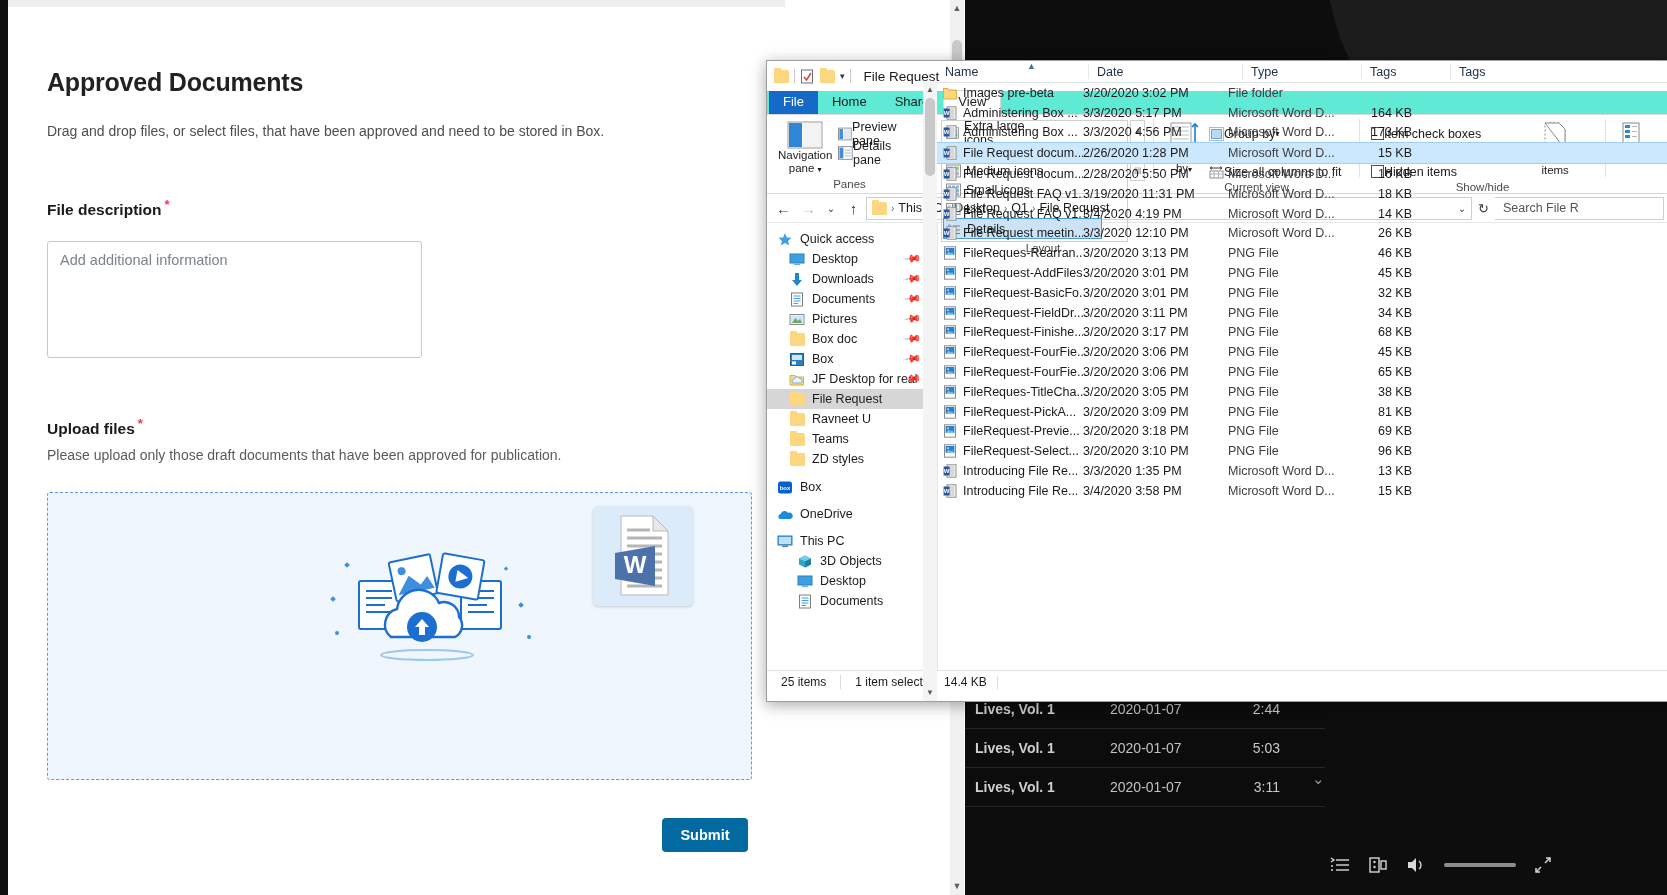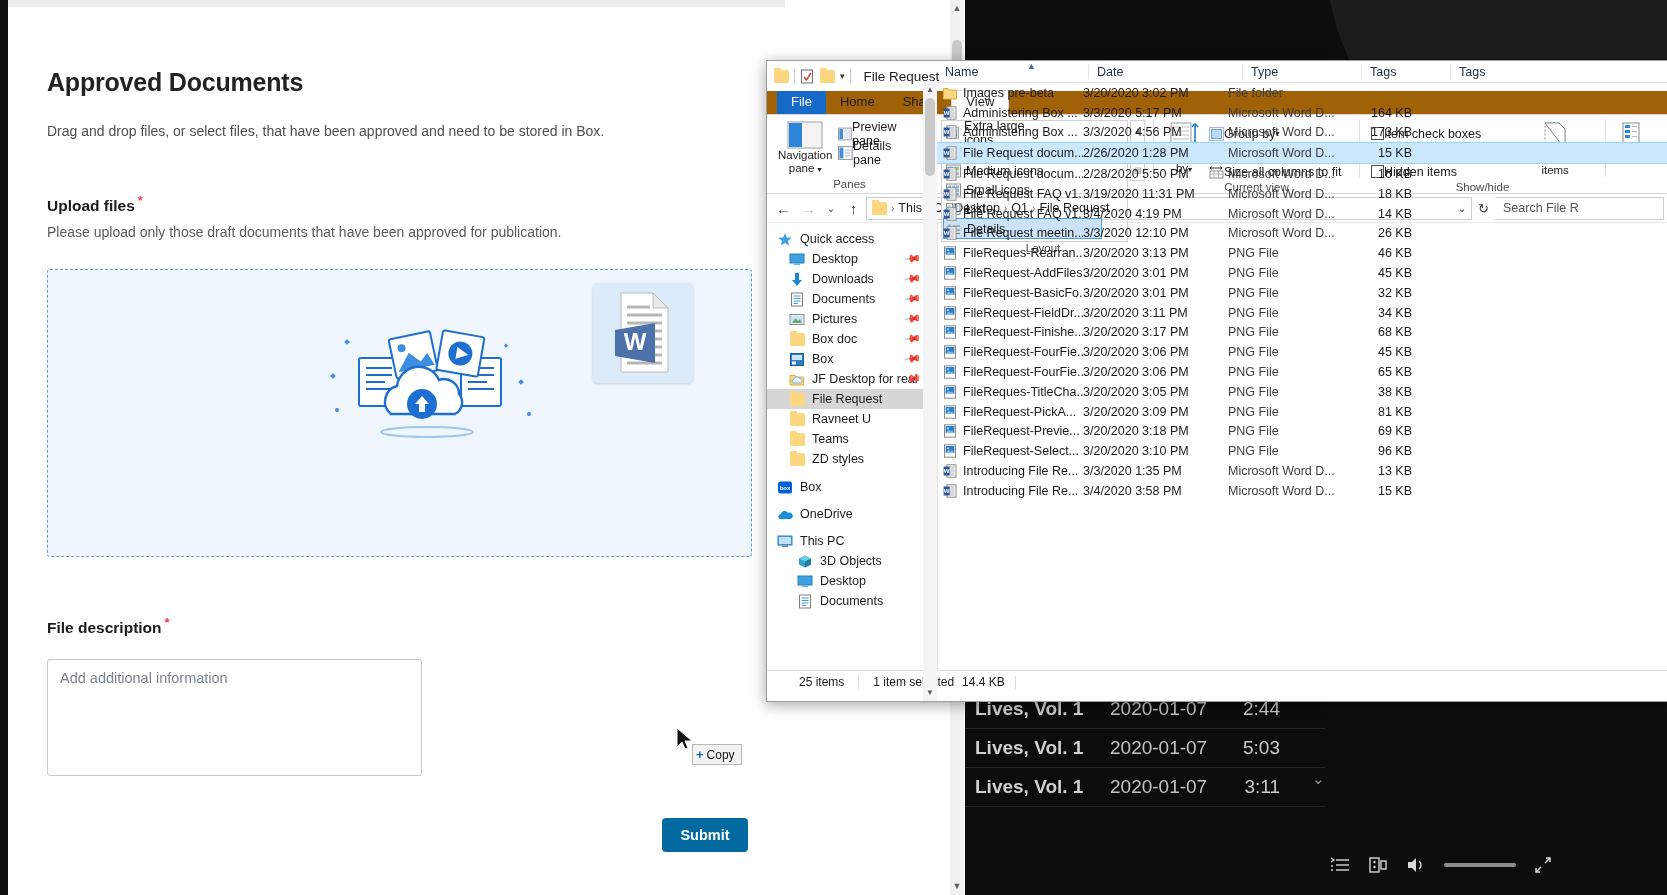--- a/index.html
+++ b/index.html
@@ -9,21 +9,21 @@
     font-family:"Liberation Sans", sans-serif;
     -webkit-font-smoothing:antialiased;
   }
   
   #bg-dark{position:absolute;inset:0;background:#0f0f0f;}
   #bg-media-left{position:absolute;left:965px;top:0;width:360px;height:895px;background:#0c0c0c;}
   #bg-media-circle{position:absolute;left:1325px;top:-90px;width:420px;height:300px;background:#1c1c1c;border-radius:0 0 0 260px;}
   #bg-media-right{position:absolute;left:1325px;top:0;width:342px;height:895px;background:#0d0d0d;}
 
   
-  #media-playlist{position:absolute;left:965px;top:690px;width:360px;height:115px;color:#cfcfcf;font-size:19px;}
+  #media-playlist{position:absolute;left:965px;top:690px;width:360px;height:115px;color:#cfcfcf;font-size:14px;}
   .media-row{display:flex;align-items:center;height:38px;border-bottom:1px solid #262626;padding-left:10px;}
   .media-title{width:135px;white-space:nowrap;overflow:hidden;font-weight:bold;}
   .media-date{width:110px;color:#c2c2c2;}
   .media-dur{width:60px;text-align:right;color:#c9c9c9;}
   #media-chevron{position:absolute;left:1312px;top:770px;color:#9a9a9a;font-size:15px;}
   #media-controls{position:absolute;left:1330px;bottom:12px;width:330px;height:36px;display:flex;align-items:center;gap:18px;color:#d8d8d8;}
   #vol-track{width:72px;height:4px;background:#8c8c8c;border-radius:2px;}
 
   
   #box-form{position:absolute;left:8px;top:0;width:785px;height:895px;background:#fff;}
@@ -78,21 +78,21 @@
     box-shadow:0 3px 14px rgba(0,0,0,.35);
     overflow:hidden;
   }
   #exp-titlebar{height:30px;background:#fff;display:flex;align-items:center;padding-left:7px;gap:5px;}
   .qat-icon{width:15px;height:15px;display:inline-block;}
   .folder-glyph{width:15px;height:13px;background:#fcd77f;border-radius:1px 2px 1px 1px;position:relative;}
   .folder-glyph:before{content:"";position:absolute;left:0;top:-2px;width:7px;height:3px;background:#fcd77f;border-radius:1px 1px 0 0;}
   .vbar{width:1px;height:14px;background:#c8c8c8;}
   #exp-title{font-size:13.5px;color:#1a1a1a;margin-left:8px;}
   #qat-caret{font-size:9px;color:#333;}
-  #exp-tabs{height:23px;background:#a16207;display:flex;align-items:flex-end;padding-left:10px;border-bottom:1px solid #d9d9d9;position:relative;}
+  #exp-tabs{height:23px;background:#5eead4;display:flex;align-items:flex-end;padding-left:2px;border-bottom:1px solid #d9d9d9;position:relative;}
   .exp-tab{font-size:13px;color:#1b1b1b;padding:3px 14px 4px 14px;line-height:16px;}
   .exp-tab.file{background:#1569c7;color:#fff;font-weight:normal;}
   .exp-tab.active{background:#fff;border:1px solid #d9d9d9;border-bottom:1px solid #fff;position:relative;top:1px;}
   #ribbon{height:78px;background:#fff;border-bottom:1px solid #d9d9d9;display:flex;position:relative;}
   .rgroup{position:relative;height:78px;display:flex;flex-direction:column;}
   .rgroup-body{flex:1;display:flex;align-items:flex-start;padding:4px 8px 0 8px;}
   .rgroup-label{font-size:11.5px;color:#4a4a4a;text-align:center;height:15px;line-height:12px;}
   .rsep{width:1px;background:#e2e2e2;margin:4px 0 16px 0;}
   .bigbtn{width:66px;display:flex;flex-direction:column;align-items:center;font-size:11.5px;color:#1b1b1b;line-height:13px;text-align:center;padding-top:2px;}
   .smallitem{display:flex;align-items:center;font-size:12.5px;color:#1b1b1b;height:19px;padding:0 3px;}
@@ -145,21 +145,21 @@
   .fdate{width:145px;color:#1a1a1a;}
   .ftype{width:110px;color:#3d3d3d;}
   .fsize{width:74px;text-align:right;color:#1a1a1a;}
   .fico{width:14px;height:14px;flex:0 0 14px;}
   #file-scroll{position:absolute;left:-14px;top:21px;width:14px;bottom:0;background:#f4f4f4;}
   #file-scroll .thumb{position:absolute;left:2px;top:16px;width:10px;height:78px;background:#c9c9c9;border-radius:5px;}
   #file-scroll .up,#file-scroll .dn{position:absolute;left:0;width:14px;height:16px;text-align:center;font-size:8px;line-height:16px;color:#5a5a5a;}
   #file-scroll .up{top:0;}
   #file-scroll .dn{bottom:0;}
 
-  #statusbar{height:22px;border-top:1px solid #e2e2e2;display:flex;align-items:center;font-size:12px;color:#1a1a1a;padding-left:32px;gap:0;background:#fff;}
+  #statusbar{height:22px;border-top:1px solid #e2e2e2;display:flex;align-items:center;font-size:12px;color:#1a1a1a;padding-left:14px;gap:0;background:#fff;}
   #status-items{padding-right:14px;}
   #status-sel{border-left:1px solid #dcdcdc;padding-left:14px;padding-right:8px;}
   #status-size{}
   #status-endsep{border-left:1px solid #dcdcdc;height:13px;margin-left:10px;}
 </style>
 </head>
 <body>
 
 <div id="bg-dark"></div>
 <div id="bg-media-left"></div>
@@ -216,20 +216,27 @@
       </g>
     </svg>
 </div>
 
 <div id="box-form">
   <div id="box-topstrip"></div>
 
   <div id="form-inner">
     <h1 id="page-title">Approved Documents</h1>
     <p id="page-subtitle">Drag and drop files, or select files, that have been approved and need to be stored in Box.</p>
+
+    <div id="desc-section">
+      <p class="field-label">
+        <span>File description</span><span class="req">*</span>
+      </p>
+      <textarea id="desc-input" placeholder="Add additional information" style=""></textarea>
+    </div>
 
     <div id="upload-section">
       <p class="field-label">
         <span>Upload files</span><span class="req">*</span>
       </p>
       <p class="field-help">Please upload only those draft documents that have been approved for publication.</p>
 
       <div id="dropzone">
 
         <svg id="illus" viewBox="0 0 230 140">
@@ -289,27 +296,20 @@
         </div>
         <svg id="drag-cursor" viewBox="0 0 16 24">
           <polygon points="0,0 0,19 5,14 8,21 11,20 8,13 15,13" fill="#111" stroke="#fff" stroke-width="1"></polygon>
         </svg>
         <div id="copy-badge">
           <span id="copy-plus">+</span>
           <span>Copy</span>
         </div>
       </div>
     </div>
-
-    <div id="desc-section">
-      <p class="field-label">
-        <span>File description</span><span class="req">*</span>
-      </p>
-      <textarea id="desc-input" placeholder="Add additional information" style=""></textarea>
-    </div>
   </div>
 
   <button id="submit-btn">Submit</button>
 </div>
 
 <div id="form-right-col"></div>
 <div id="form-scrollbar">
   <div id="form-scroll-up">▲</div>
   <div class="thumb"></div>
   <div id="form-scroll-dn">▼</div>

